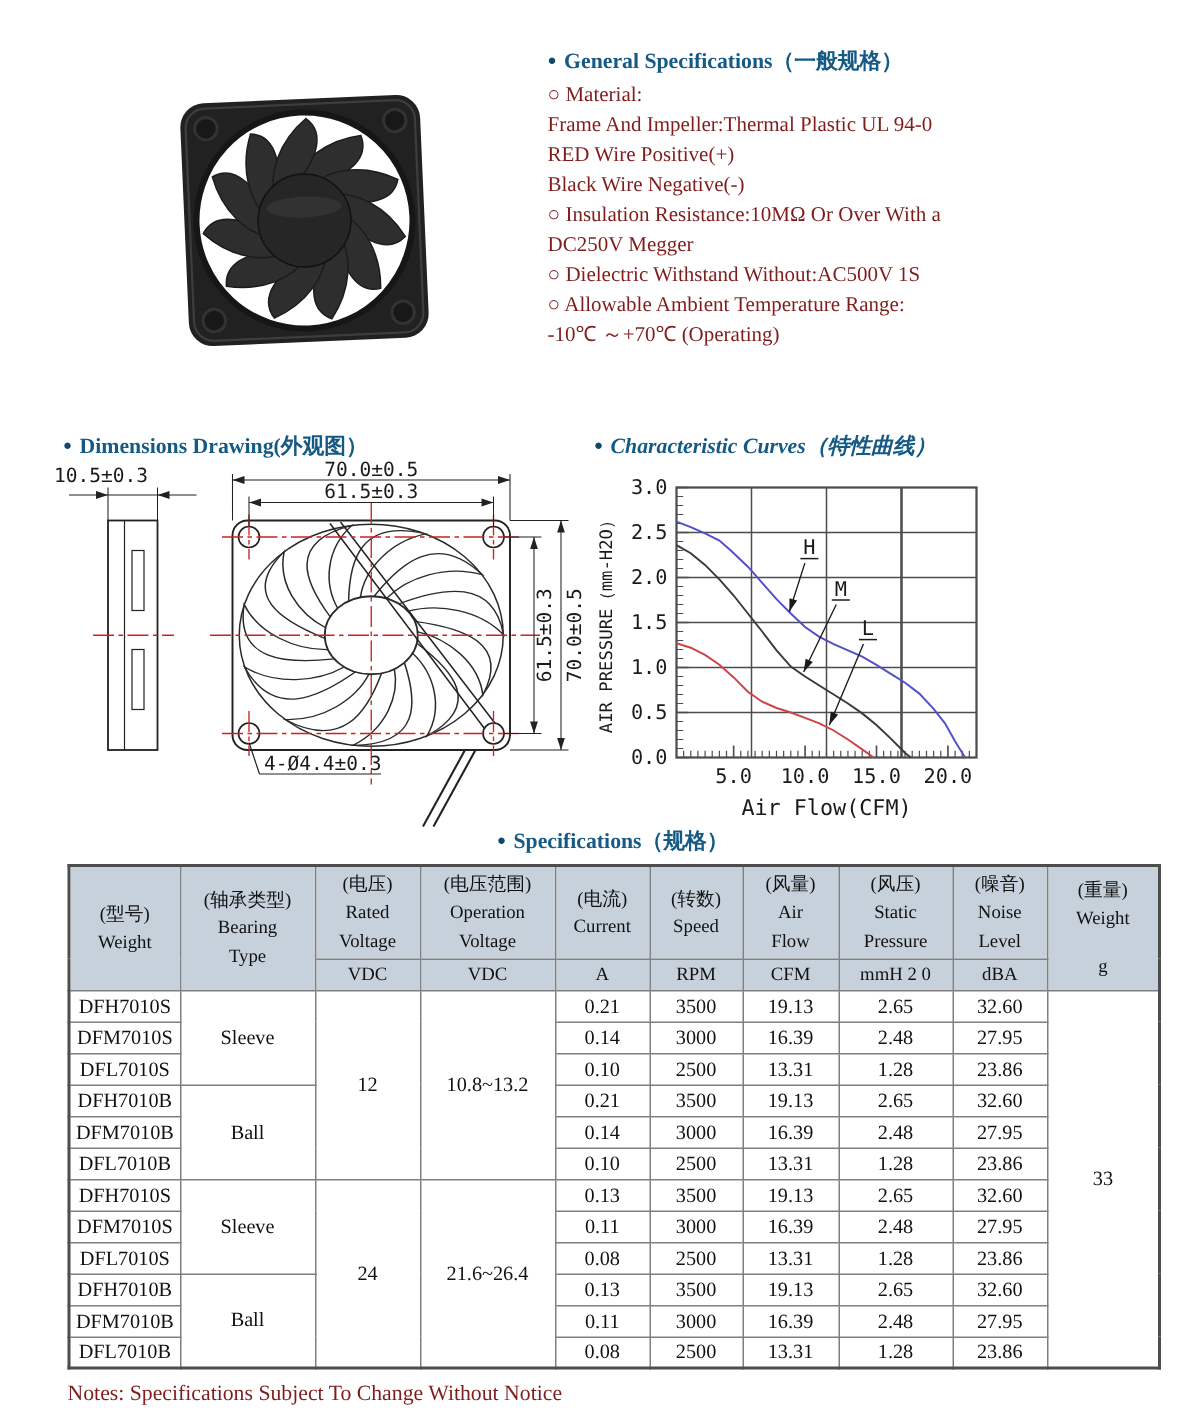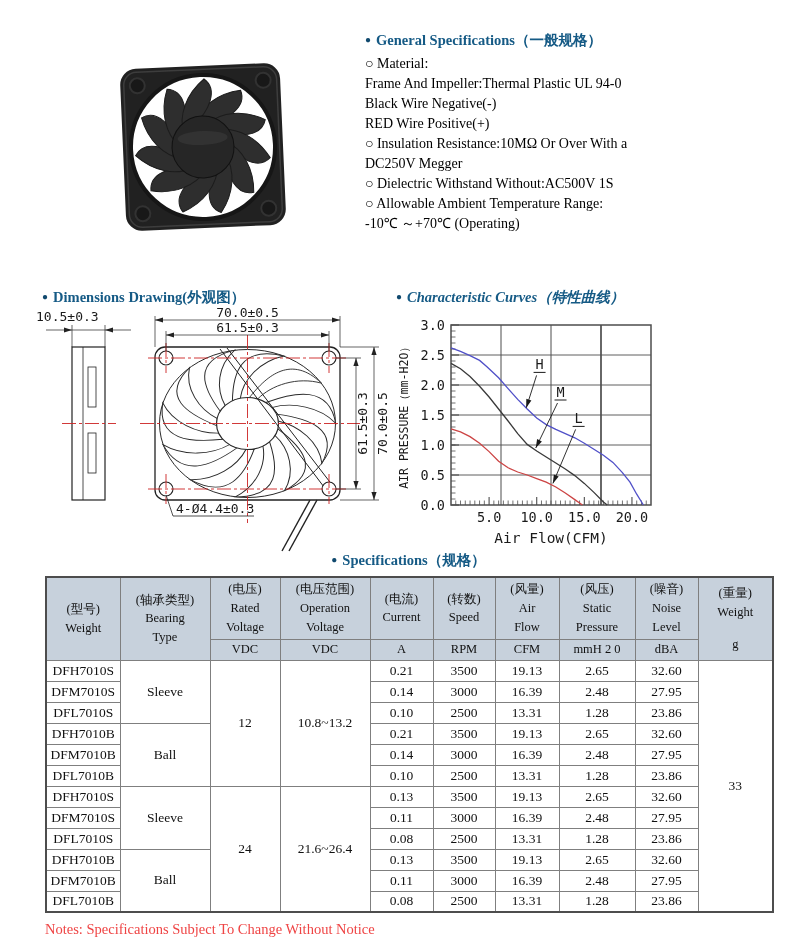--- a/index.html
+++ b/index.html
@@ -3,35 +3,35 @@
 <meta charset="utf-8">
 <style>
   html,body{margin:0;padding:0;background:#fff;}
   body{width:790px;height:943px;position:relative;overflow:hidden;
        font-family:"Liberation Serif",serif;color:#111;}
   .abs{position:absolute;}
   .sec-title{position:absolute;font-weight:bold;font-size:14.5px;color:#155a85;
              font-family:"Liberation Serif",serif;white-space:nowrap;text-align:center;}
   .sec-title .bullet{font-size:10px;vertical-align:2px;margin-right:5px;color:#10496e;}
   #general-lines{position:absolute;left:365px;top:54px;width:420px;
-                 font-size:14px;line-height:20px;color:#000000;}
+                 font-size:14px;line-height:20px;color:#7f1d1d;}
   #general-lines .spec-line{white-space:nowrap;}
   
   #spec-table{position:absolute;left:45px;top:576px;border-collapse:collapse;
               table-layout:fixed;background:#fff;font-family:"Liberation Serif",serif;
               border:2px solid #4d4d4d;}
   #spec-table th,#spec-table td{border:1px solid #7f7f7f;text-align:center;
               padding:0;overflow:hidden;}
   #spec-table thead th{background:#c7d1dc;font-weight:normal;font-size:12.5px;line-height:1.5;}
   #spec-table thead tr.main-row{height:62px;}
   #spec-table thead tr.units-row{height:21px;}
   #spec-table thead .unit-g{margin-top:13px;}
   #spec-table tbody tr{height:21px;}
   #spec-table tbody td{font-size:13.5px;}
-  #notes{position:absolute;left:45px;top:921px;font-size:14.5px;color:#ef4444;}
+  #notes{position:absolute;left:45px;top:921px;font-size:14.5px;color:#7f1d1d;}
   svg text{font-family:"DejaVu Sans Mono",monospace;fill:#1a1a1a;}
 </style>
 </head>
 <body>
 
 <svg class="abs" style="left:113px;top:52px;" width="180" height="190" viewBox="0 0 180 190">
   <g transform="rotate(-2.5 90 95)">
     <rect x="10" y="14" width="160" height="162" rx="16" fill="#212121"></rect>
     <rect x="13.5" y="17.5" width="153" height="155" rx="13" fill="none" stroke="#3d3d3d" stroke-width="1.5"></rect>
     <circle cx="90" cy="95" r="72" fill="#ffffff"></circle>
@@ -59,22 +59,22 @@
     </g>
   </g>
 </svg>
 
 <div class="sec-title" style="left:365px;top:31px;">
   <span class="bullet">●</span><span>General Specifications（一般规格）</span>
 </div>
 <div id="general-lines">
     <div class="spec-line">○ Material:</div>
     <div class="spec-line">Frame And Impeller:Thermal Plastic UL 94-0</div>
+    <div class="spec-line">RED Wire Positive(+)</div>
     <div class="spec-line">Black Wire Negative(-)</div>
-    <div class="spec-line">RED Wire Positive(+)</div>
     <div class="spec-line">○ Insulation Resistance:10MΩ Or Over With a</div>
     <div class="spec-line">DC250V Megger</div>
     <div class="spec-line">○ Dielectric Withstand Without:AC500V 1S</div>
     <div class="spec-line">○ Allowable Ambient Temperature Range:</div>
     <div class="spec-line">-10℃ ～+70℃ (Operating)</div>
   </div>
 
 <div class="sec-title" style="left:42px;top:288px;">
   <span class="bullet">●</span><span>Dimensions Drawing(外观图）</span>
 </div>

